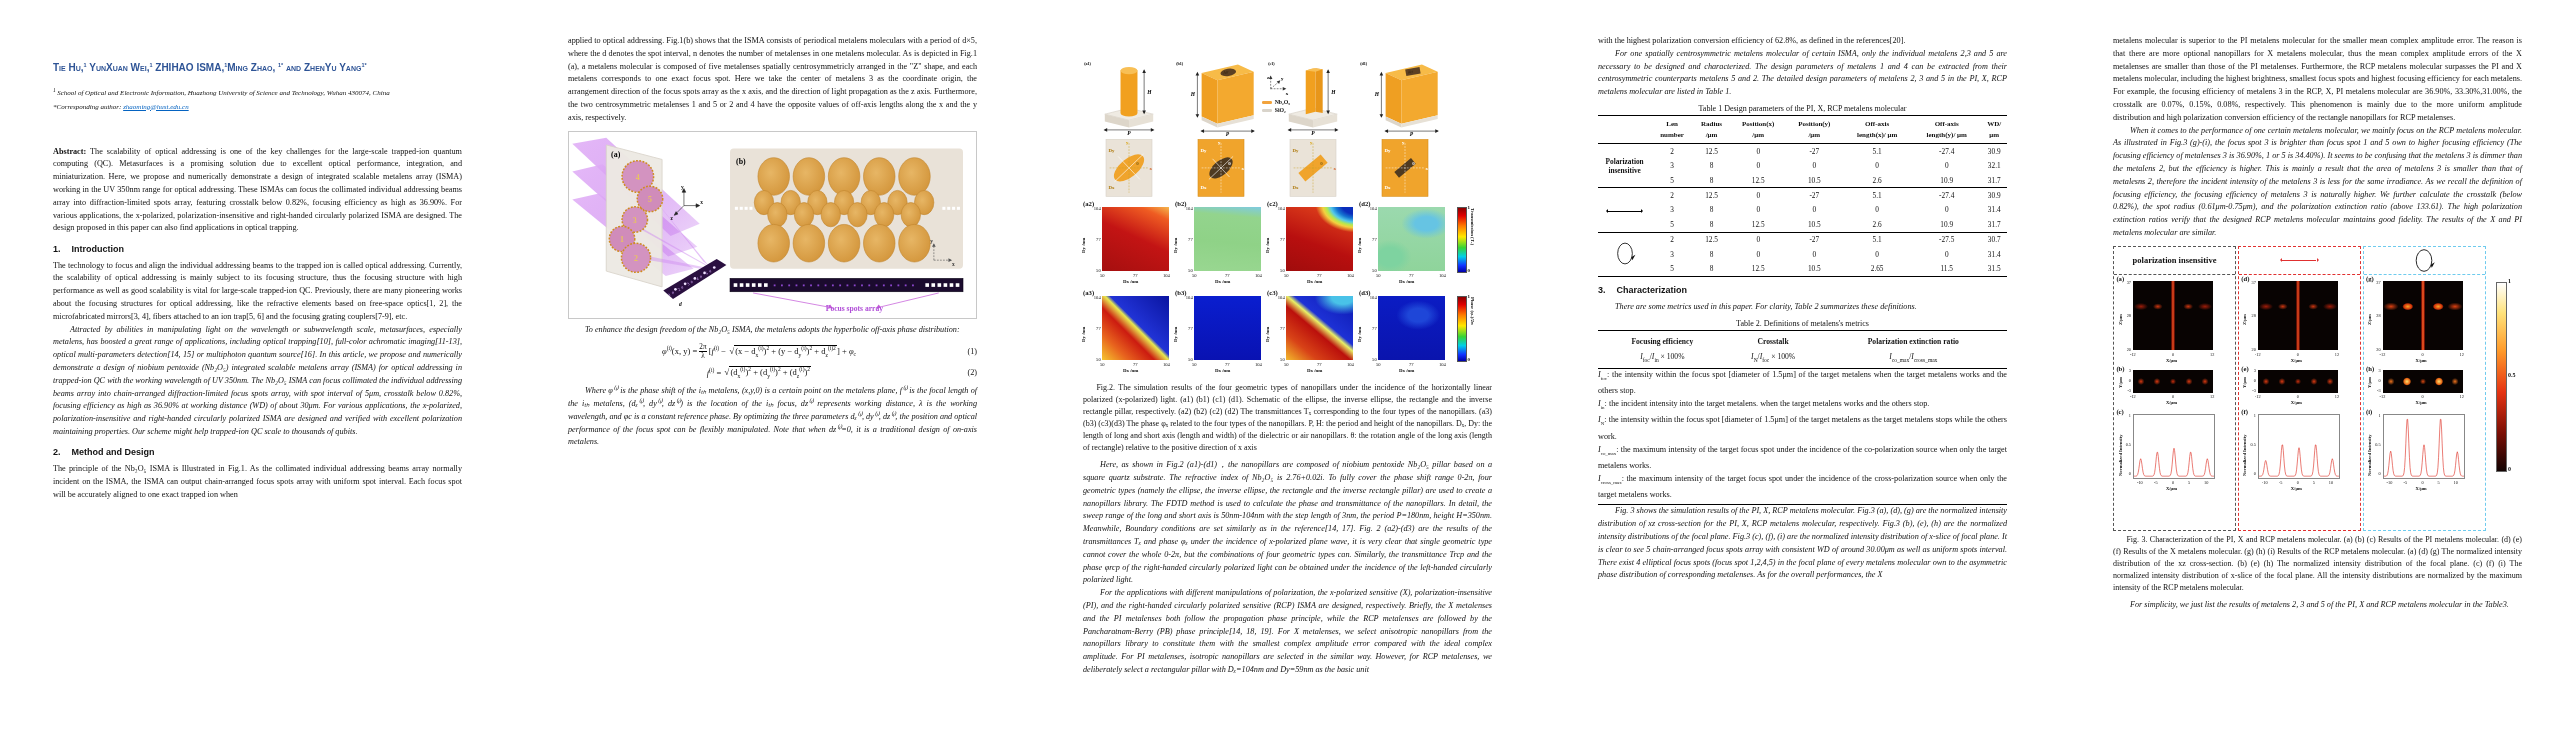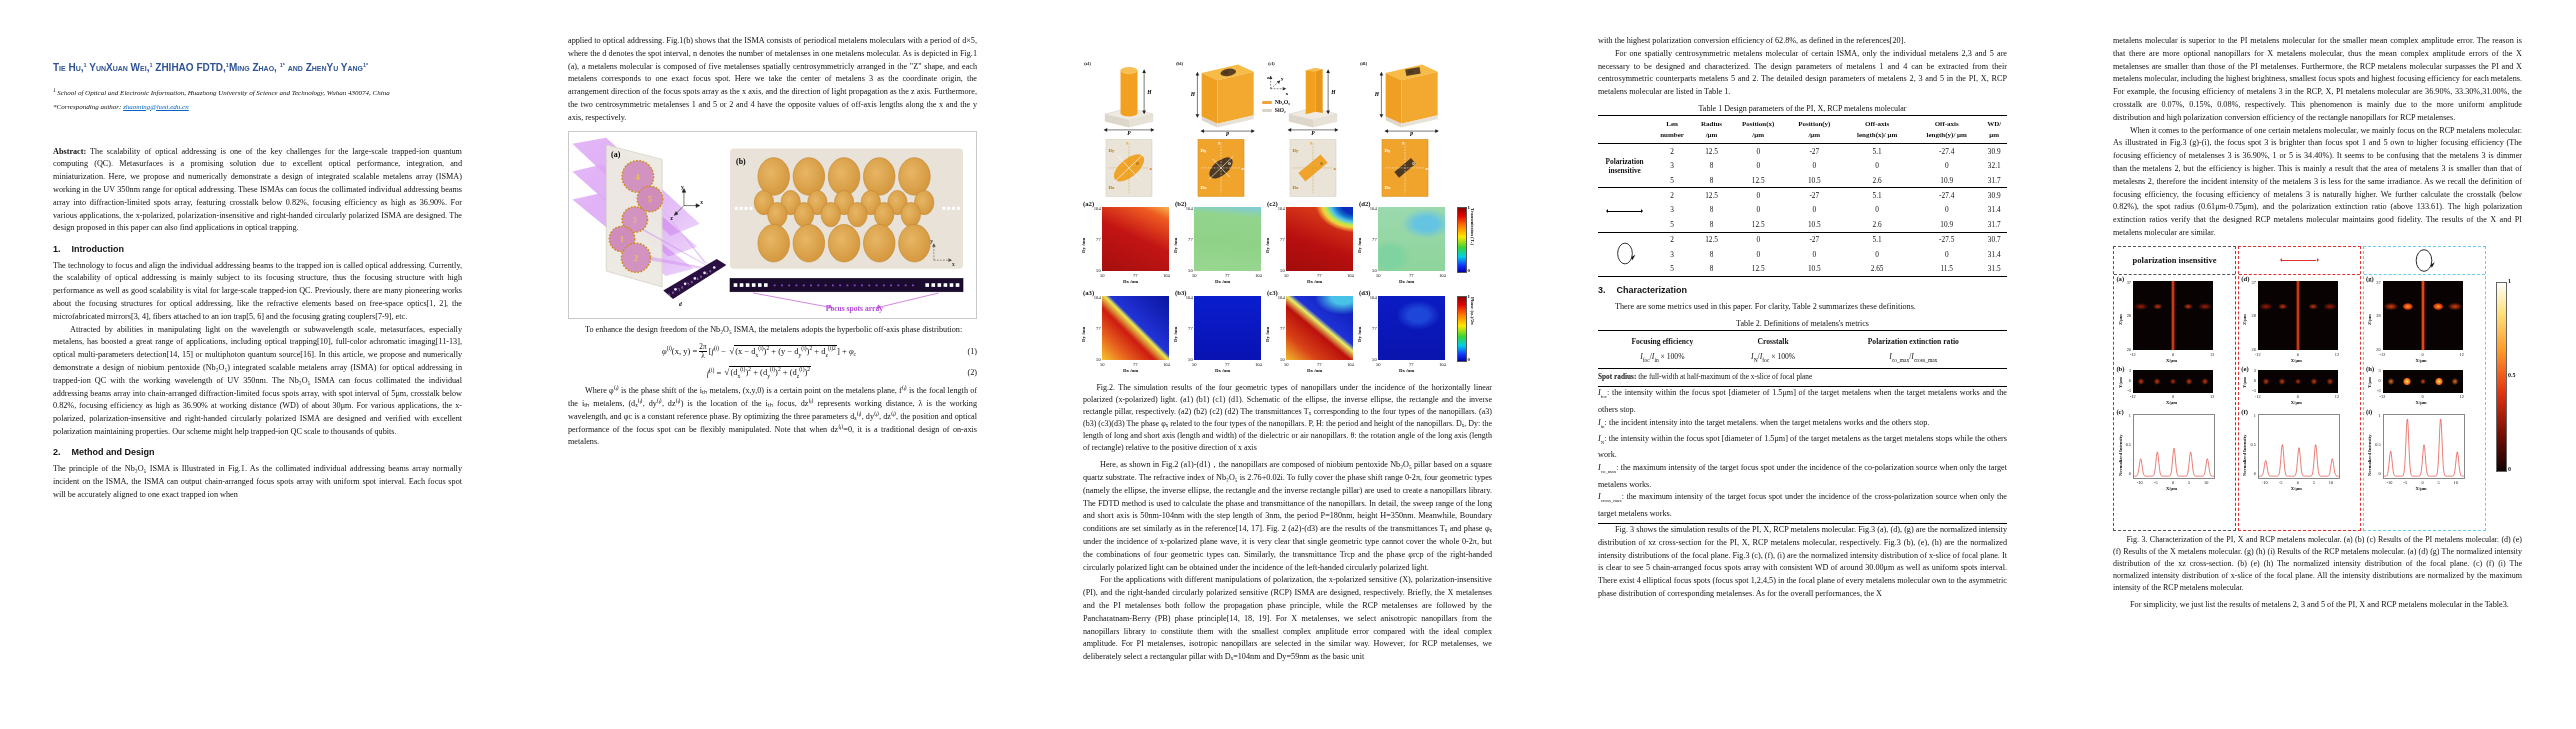--- a/index.html
+++ b/index.html
@@ -1,20 +1,20 @@
 <!DOCTYPE html>
 <html style="font-size:9.7px"><head>
 <meta charset="utf-8">
 <style>
   html,body{margin:0;padding:0;background:#888;}
   .sheet{width:2576px;height:729px;background:#ffffff;display:flex;overflow:hidden;
          font-family:"Liberation Serif",serif;color:#111;}
   .page{width:515px;height:729px;box-sizing:border-box;padding:35px 53px 0 53px;overflow:hidden;position:relative;background:#fff;}
   p{margin:0;text-align:justify;font-size:8.2px;line-height:12.8px;}
-  p.ind{text-indent:17px;}
+  p.ind{text-indent:17px;font-style:italic;}
   p.cont{text-indent:0;}
   
   .p1{padding-top:50px;}
   .title{font-family:"Liberation Sans",sans-serif;font-weight:bold;font-size:13.7px;line-height:2.15;text-indent:24px;color:#000;}
   .authors{font-family:"Liberation Sans",sans-serif;font-weight:bold;font-size:10px;line-height:2.45;color:#2e5496;margin-top:6px;}
   .authors .scaps{font-variant:small-caps;}
   .authors sup{font-size:6px;}
   .affil{font-style:italic;font-size:7px;line-height:1.95;margin-top:4.9px;}
   .affil sup{font-size:4.9px;}
   .corr{font-style:italic;font-size:7px;margin-top:1.2px;}
@@ -153,21 +153,21 @@
     background:linear-gradient(180deg,#ffffff 0%,#ffe27a 16%,#ff9a2a 36%,#e53312 58%,#7a0e04 80%,#120302 100%);}
   .f3cbar .tk{position:absolute;left:20.7px;font-size:6px;font-weight:bold;}
   .f3cbar .tk.t0{top:2.4px}.f3cbar .tk.t1{top:96px}.f3cbar .tk.t2{top:190px}
 </style>
 </head>
 <body>
 
 <div class="sheet">
 
   <div class="page p1">
-    <div class="authors eq"><span class="scaps">Tie Hu,</span><sup>1</sup><span class="scaps"> YunXuan Wei,</span><sup>1</sup><span class="scaps"> ZHIHAO FDTD,</span><sup>1</sup><span class="scaps">Ming Zhao, </span><sup>1*</sup><span class="scaps"> and </span><span class="scaps">ZhenYu Yang</span><sup>1*</sup></div>
+    <div class="authors eq"><span class="scaps">Tie Hu,</span><sup>1</sup><span class="scaps"> YunXuan Wei,</span><sup>1</sup><span class="scaps"> ZHIHAO ISMA,</span><sup>1</sup><span class="scaps">Ming Zhao, </span><sup>1*</sup><span class="scaps"> and </span><span class="scaps">ZhenYu Yang</span><sup>1*</sup></div>
     <div class="affil eq"><sup>1 </sup><span>School of Optical and Electronic Information, Huazhong University of Science and Technology, Wuhan 430074, China</span></div>
     <div class="corr"><span>*Corresponding author: </span><a class="email" href="#">zhaoming@hust.edu.cn</a></div>
     <p class="abstract"><span class="ablabel">Abstract:</span> <span>The scalability of optical addressing is one of the key challenges for the large-scale trapped-ion quantum computing (QC). Metasurfaces is a promising solution due to excellent optical performance, integration, and miniaturization. Here, we propose and numerically demonstrate a design of integrated scalable metalens array (ISMA) working in the UV 350nm range for optical addressing. These ISMAs can focus the collimated individual addressing beams array into diffraction-limited spots array, featuring crosstalk below 0.82%, focusing efficiency as high as 36.90%. For various applications, the x-polarized, polarization-insensitive and right-handed circularly polarized ISMA are designed. The design proposed in this paper can also find applications in optical trapping.</span></p>
     <div class="shead"><span class="snum">1.</span><span>Introduction</span></div>
     <p>The technology to focus and align the individual addressing beams to the trapped ion is called optical addressing. Currently, the scalability of optical addressing is mainly subject to its focusing structure, thus the focusing structure with high performance as well as good scalability is vital for large-scale trapped-ion QC. Previously, there are many pioneering works about the focusing structures for optical addressing, like the refractive elements based on free-space optics[1, 2], the microfabricated mirrors[3, 4], fibers attached to an ion trap[5, 6] and the focusing grating couplers[7-9], etc.</p>
     <p class="ind">Attracted by abilities in manipulating light on the wavelength or subwavelength scale, metasurfaces, especially metalens, has boosted a great range of applications, including optical trapping[10], full-color achromatic imaging[11-13], optical multi-parameters detection[14, 15] or multiphoton quantum source[16]. In this article, we propose and numerically demonstrate a design of niobium pentoxide (Nb₂O₅) integrated scalable metalens array (ISMA) for optical addressing in trapped-ion QC with the working wavelength of UV 350nm. The Nb₂O₅ ISMA can focus collimated the individual addressing beams array into chain-arranged diffraction-limited focus spots array, with spot interval of 5μm, crosstalk below 0.82%, focusing efficiency as high as 36.90% at working distance (WD) of about 30μm. For various applications, the x-polarized, polarization-insensitive and right-handed circularly polarized ISMA are designed and verified with excellent polarization maintaining properties. Our scheme might help trapped-ion QC scale to thousands of qubits.</p>
     <div class="shead"><span class="snum">2.</span><span>Method and Design</span></div>
     <p>The principle of the Nb₂O₅ ISMA is Illustrated in Fig.1. As the collimated individual addressing beams array normally incident on the ISMA, the ISMA can output chain-arranged focus spots array with uniform spot interval. Each focus spot will be accurately aligned to one exact trapped ion when</p>
   </div>
 
@@ -760,21 +760,20 @@
         </thead>
       <tbody>
           <tr>
         <td class="eq"><span class="it">I</span><sub>foc</sub><span>/</span><span class="it">I</span><sub>in</sub><span> × 100%</span></td>
         <td class="eq"><span class="it">I</span><sub>N</sub><span>/</span><span class="it">I</span><sub>foc</sub><span> × 100%</span></td>
         <td class="eq"><span class="it">I</span><sub>co_max</sub><span>/</span><span class="it">I</span><sub>cross_max</sub></td>
       </tr>
         </tbody>
     </table>
     <div class="t2notes">
-      <p class="spot cont"><b>Spot radius:</b> <span>the full-width at half-maximum of the x-slice of focal plane</span></p>
       <p class="noteline cont"><span class="nsym eq"><span class="it">I</span><sub>foc</sub><span>: </span></span><span>the intensity within the focus spot [diameter of 1.5μm] of the target metalens when the target metalens works and the others stop.</span></p>
       <p class="noteline cont"><span class="nsym eq"><span class="it">I</span><sub>in</sub><span>: </span></span><span>the incident intensity into the target metalens. when the target metalens works and the others stop.</span></p>
       <p class="noteline cont"><span class="nsym eq"><span class="it">I</span><sub>N</sub><span>: </span></span><span>the intensity within the focus spot [diameter of 1.5μm] of the target metalens as the target metalens stops while the others work.</span></p>
       <p class="noteline cont"><span class="nsym eq"><span class="it">I</span><sub>co_max</sub><span>: </span></span><span>the maximum intensity of the target focus spot under the incidence of the co-polarization source when only the target metalens works.</span></p>
       <p class="noteline cont last"><span class="nsym eq"><span class="it">I</span><sub>cross_max</sub><span>: </span></span><span>the maximum intensity of the target focus spot under the incidence of the cross-polarization source when only the target metalens works.</span></p>
     </div>
     <p class="ind">Fig. 3 shows the simulation results of the PI, X, RCP metalens molecular. Fig.3 (a), (d), (g) are the normalized intensity distribution of xz cross-section for the PI, X, RCP metalens molecular, respectively. Fig.3 (b), (e), (h) are the normalized intensity distributions of the focal plane. Fig.3 (c), (f), (i) are the normalized intensity distribution of x-slice of focal plane. It is clear to see 5 chain-arranged focus spots array with consistent WD of around 30.00μm as well as uniform spots interval. There exist 4 elliptical focus spots (focus spot 1,2,4,5) in the focal plane of every metalens molecular own to the asymmetric phase distribution of corresponding metalenses. As for the overall performances, the X</p>
   </div>
 
   <div class="page">

